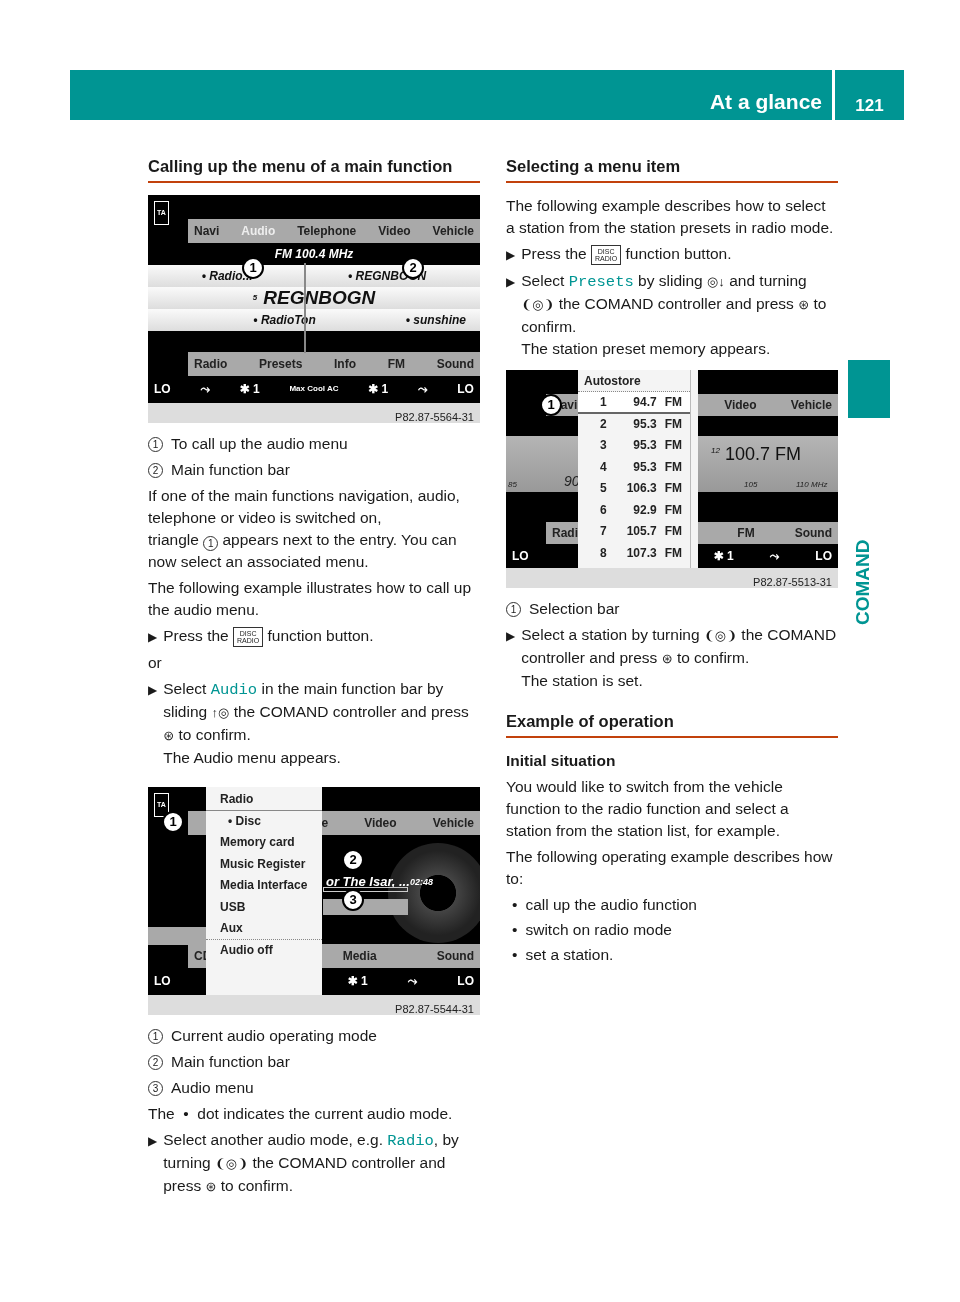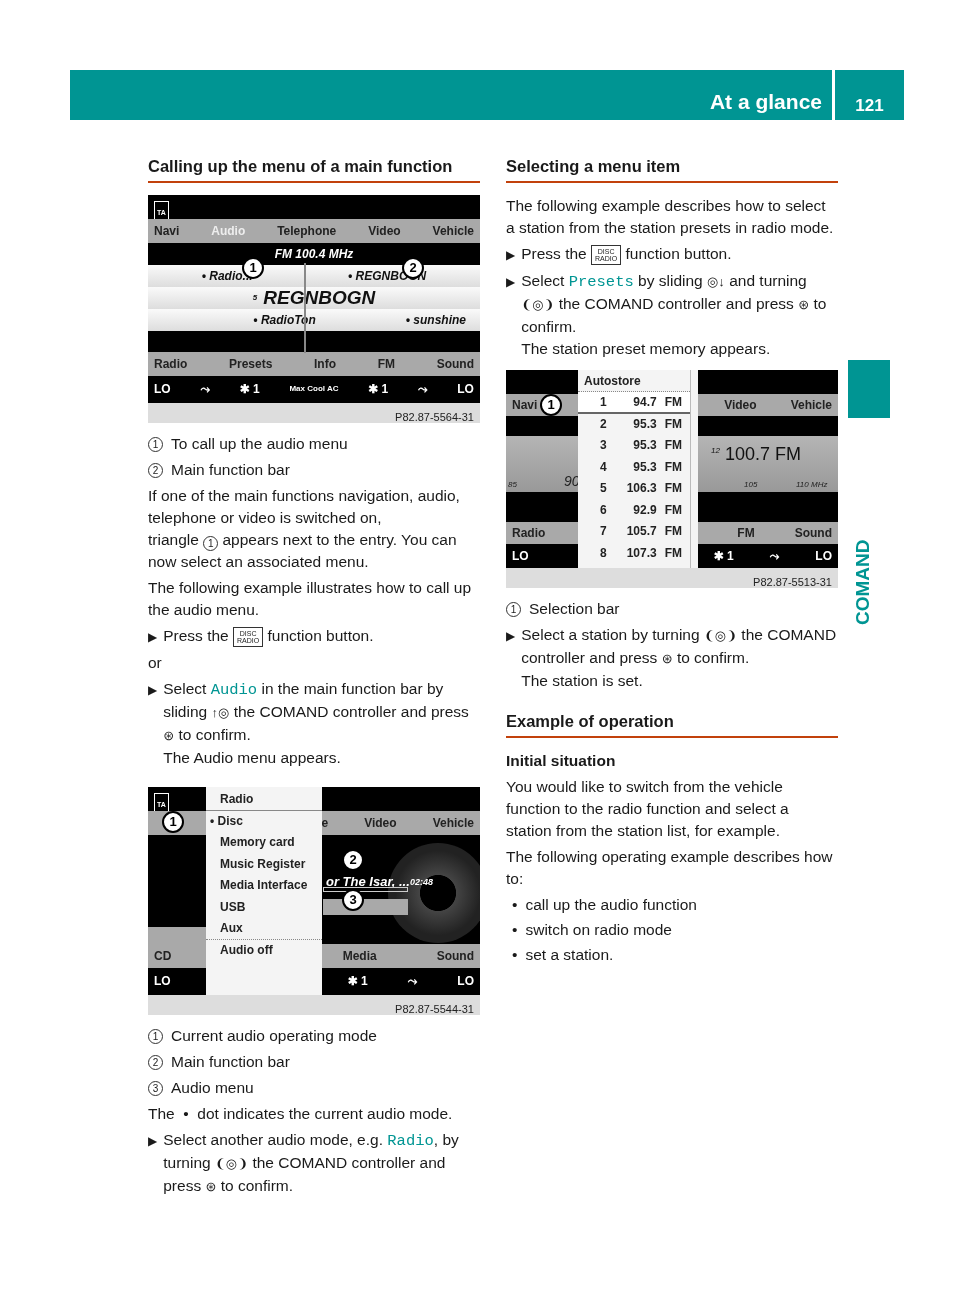--- a/index.html
+++ b/index.html
@@ -25,21 +25,21 @@
   .step .arrow { flex: none; font-size: 12px; margin-top: 1px; }
   .step-body { flex: 1; }
   .accent { color: #009593; font-family: "Liberation Mono", monospace; }
   .btn-glyph { display: inline-block; border: 1px solid #333; font-size: 7px; line-height: 7px; padding: 2px 3px; text-align: center; vertical-align: middle; }
   .ctrl { font-size: 13px; }
   .bullet { display: flex; gap: 8px; padding-left: 6px; margin-bottom: 3px; }
 
   
   .screen { position: relative; width: 332px; background: #000; color: #fff; font-weight: bold; font-size: 12px; overflow: hidden; }
   .screen .row { position: absolute; left: 0; right: 0; display: flex; align-items: center; justify-content: space-between; padding: 0 6px; }
-  .screen .grey { background: #a9a9a9; color: #222; }
+  .screen .grey { background: #a9a9a9; color: #222; margin-left: 40px; }
   .screen .dk { background: #000; color: #fff; }
   .screen .light { background: linear-gradient(#fafafa, #ddd); color: #111; }
   .screen .caption { position: absolute; left: 0; right: 0; bottom: 0; height: 20px; background: #ddd; color: #222; font-weight: normal; font-size: 11px; text-align: right; padding: 3px 6px; }
   .callout { position: absolute; width: 22px; height: 22px; border-radius: 50%; border: 2px solid #000; background: #fff; color: #000; font-weight: bold; font-size: 13px; display: flex; align-items: center; justify-content: center; }
   .ta { position: absolute; left: 6px; top: 6px; border: 1px solid #fff; font-size: 7px; padding: 0 2px; }
   .menu-panel { position: absolute; background: #f4f4f4; color: #222; font-weight: bold; }
   .menu-panel div { padding-left: 14px; height: 21.5px; line-height: 21.5px; }
 </style>
 </head>
 <body>
@@ -141,21 +141,21 @@
       <span>Sound</span>
     </div>
     <div class="row dk" style="top:181px;height:25px;">
       <span>LO</span>
       <span style="margin-left:auto;margin-right:40px;">✱ 1</span>
       <span style="margin-right:40px;">⤳</span>
       <span>LO</span>
     </div>
     <div class="menu-panel" style="left:58px;top:0;width:116px;height:208px;padding-top:2px;">
       <div style="border-bottom:1px solid #888;">Radio</div>
-      <div style="padding-left:4px;">• Disc</div>
+      <div style="padding-left:22px;">• Disc</div>
       <div>Memory card</div>
       <div>Music Register</div>
       <div>Media Interface</div>
       <div>USB</div>
       <div style="border-bottom:1px dotted #888;">Aux</div>
       <div>Audio off</div>
     </div>
     <div class="caption">P82.87-5544-31</div>
     <div class="callout" style="left:14px;top:24px;">1</div>
     <div class="callout" style="left:194px;top:62px;">2</div>

